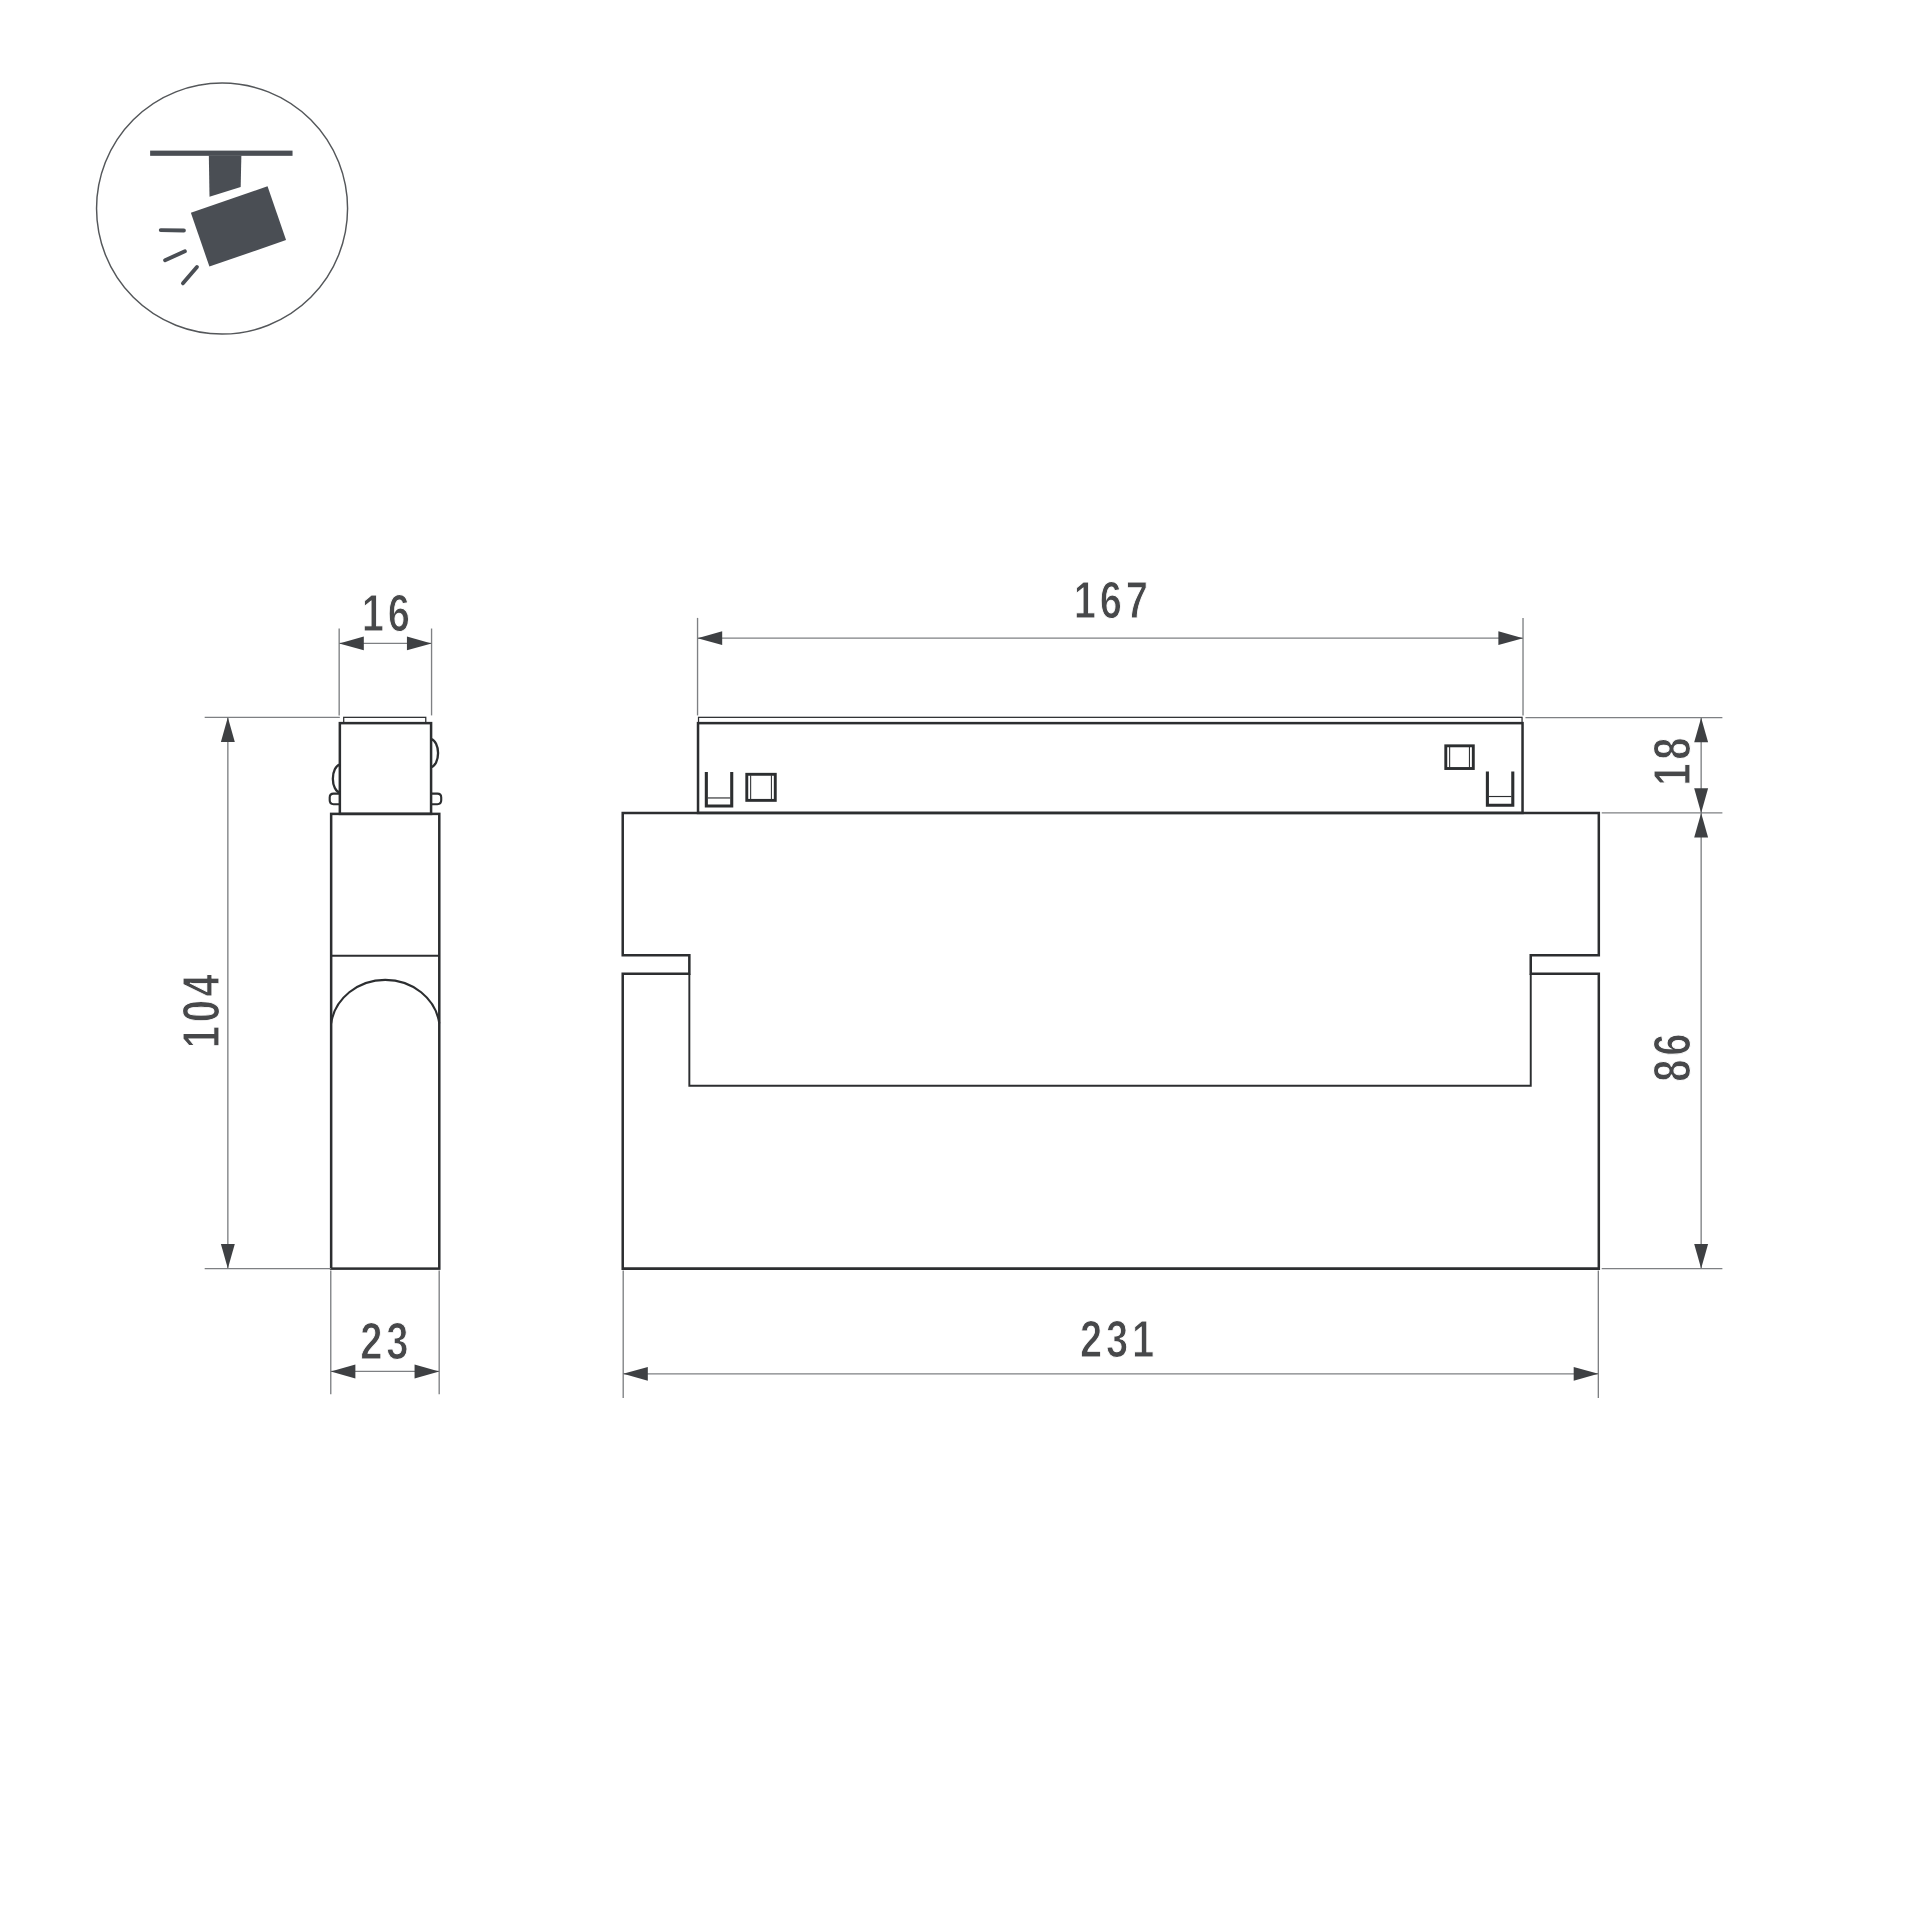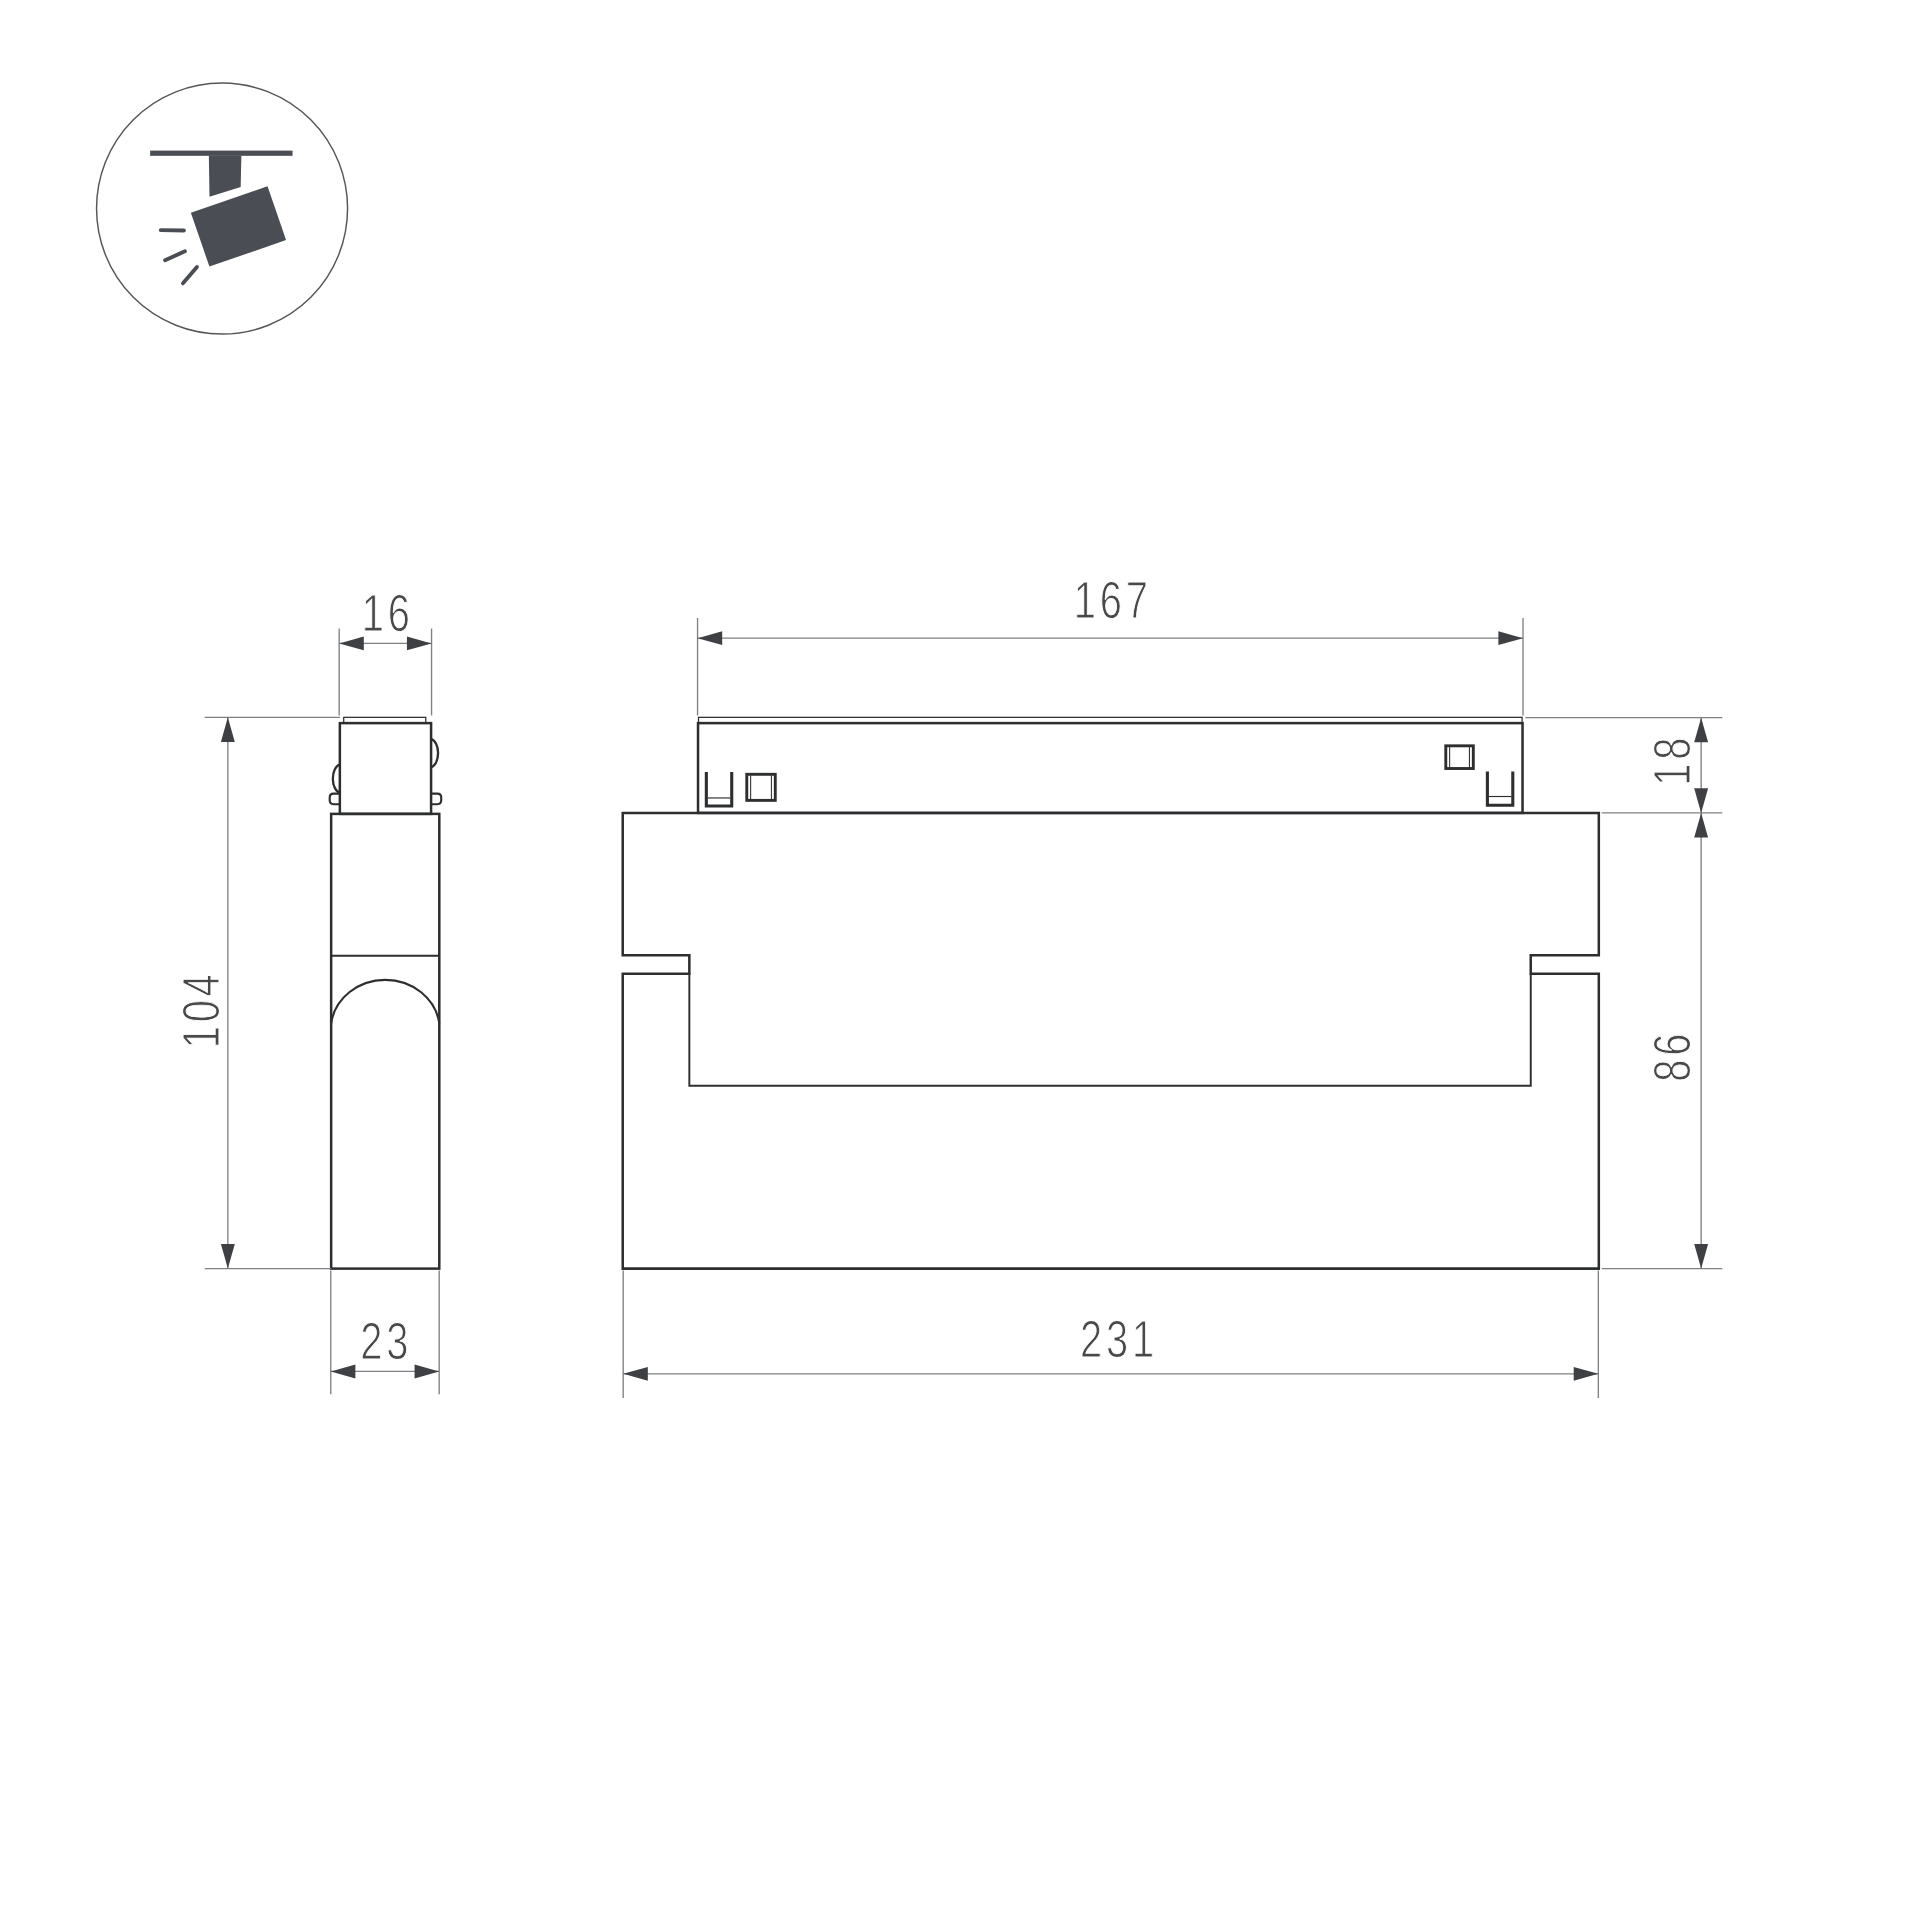--- a/index.html
+++ b/index.html
@@ -1,16 +1,16 @@
 <!DOCTYPE html>
 <html><head>
 <meta charset="utf-8">
 <style>
   html,body{margin:0;padding:0;background:#ffffff;}
-  .wrap{width:1929px;height:1929px;background:#84cc16;}
+  .wrap{width:1929px;height:1929px;background:#84cc16;font-weight:bold;}
   text{font-family:"Liberation Sans",sans-serif;fill:#47484a;font-size:53px;letter-spacing:5px;stroke:#ffffff;stroke-width:1.1px;}
 </style>
 </head>
 <body>
 <div class="wrap">
 <svg width="1929" height="1929" viewBox="0 0 1998 1998" xmlns="http://www.w3.org/2000/svg">
 
 <rect x="0" y="0" width="1998" height="1998" fill="#ffffff"></rect>
 
 <circle cx="230" cy="216" r="130" fill="#ffffff" stroke="#54575a" stroke-width="1.5"></circle>

